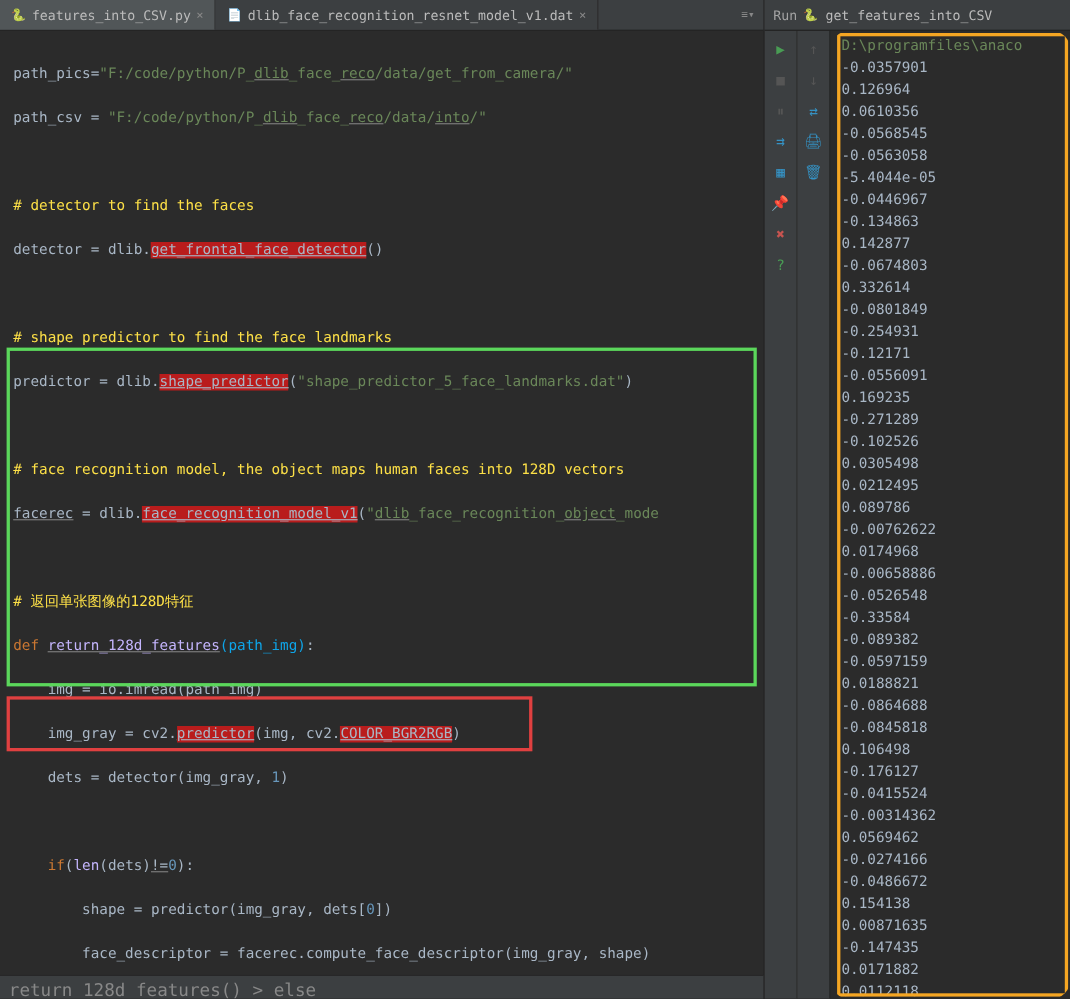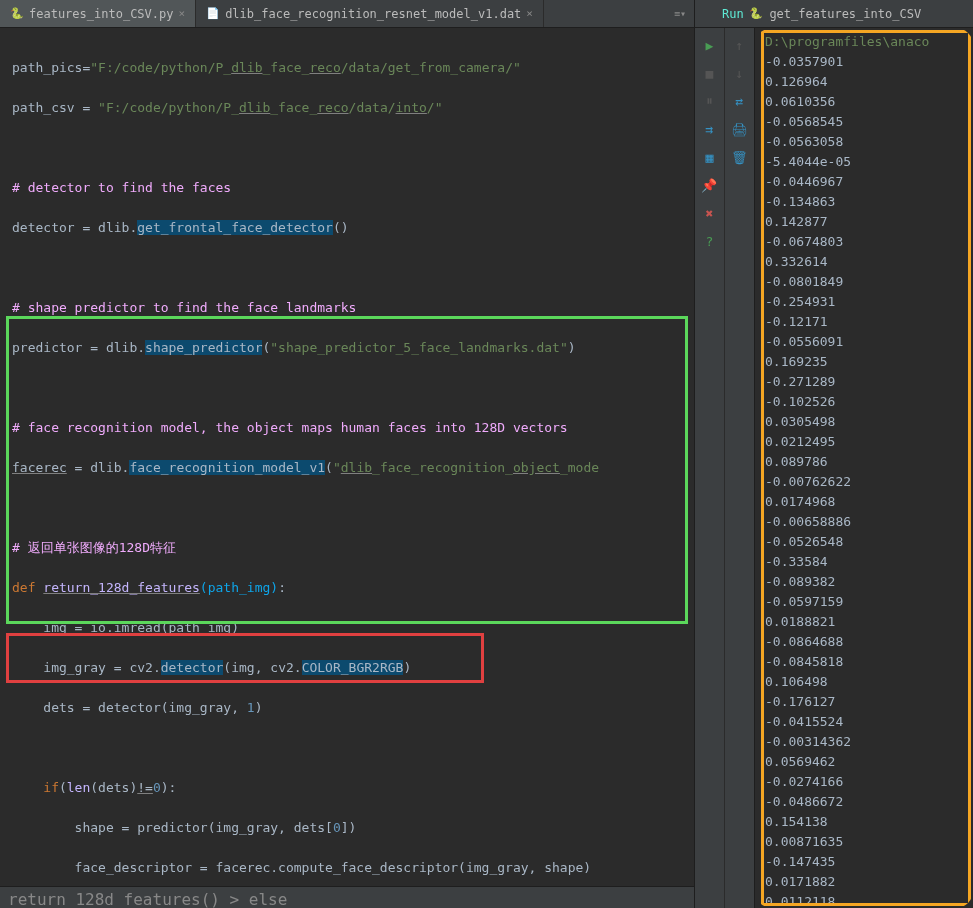--- a/index.html
+++ b/index.html
@@ -87,26 +87,26 @@
 }
 .box-red {
   border-color: #e04040;
   left: 6px;
   top: 605px;
   width: 478px;
   height: 50px;
 }
 .kw { color: #cc7832; margin-top: 12px; }
 .str { color: #6a8759; }
-.cmt { color: #f0abfc; }
+.cmt { color: #fde047; }
 .fn { color: #c4b5fd; }
 .num { color: #6897bb; }
 .prm { color: #0ea5e9; }
 .und { text-decoration: underline; text-decoration-color: #808080; }
-.hl { background: #0c4a6e; }
+.hl { background: #b91c1c; text-decoration: underline; }
 .breadcrumb {
   height: 22px;
   background: #3c3f41;
   color: #888;
   font-size: 16px;
   padding: 3px 8px;
   border-top: 1px solid #1e1e1e;
 }
 .run-header {
   height: 28px;
@@ -169,21 +169,21 @@
 }
 .output-text {
   padding: 4px 10px;
   line-height: 20px;
   color: #a9b7c6;
   white-space: pre;
   font-size: 13px;
 }
 .py-icon { color: #4b8bbe; font-size: 11px; }
 .file-icon { color: #9aa7b0; font-size: 11px; }
-.run-label { color: #5eead4; margin-left: 19px; }
+.run-label { color: #a3a3a3; }
 .play-icon { color: #499c54; }
 .stop-icon { color: #555; }
 .pause-icon { color: #555; }
 .x-icon { color: #c75450; }
 .q-icon { color: #499c54; }
 .arrow-icon { color: #555; }
 </style>
 </head>
 <body>
 
@@ -212,21 +212,21 @@
 <div> </div>
 <div class="cmt"># shape predictor to find the face landmarks</div>
 <div><span>predictor = dlib.</span><span class="hl">shape_predictor</span><span>(</span><span class="str">"shape_predictor_5_face_landmarks.dat"</span><span>)</span></div>
 <div> </div>
 <div class="cmt"># face recognition model, the object maps human faces into 128D vectors</div>
 <div><span class="und">facerec</span><span> = dlib.</span><span class="hl">face_recognition_model_v1</span><span>(</span><span class="str"><span>"</span><span class="und">dlib</span><span>_face_recognition_</span><span class="und">object</span><span>_mode</span></span></div>
 <div> </div>
 <div class="cmt"># 返回单张图像的128D特征</div>
 <div><span class="kw">def </span><span class="fn und">return_128d_features</span><span class="prm">(path_img)</span><span>:</span></div>
 <div><span>    img = io.imread(path_img)</span></div>
-<div><span>    img_gray = cv2.</span><span class="hl">detector</span><span>(img, cv2.</span><span class="hl">COLOR_BGR2RGB</span><span>)</span></div>
+<div><span>    img_gray = cv2.</span><span class="hl">predictor</span><span>(img, cv2.</span><span class="hl">COLOR_BGR2RGB</span><span>)</span></div>
 <div><span>    dets = detector(img_gray, </span><span class="num">1</span><span>)</span></div>
 <div> </div>
 <div><span class="kw">    if</span><span>(</span><span class="fn">len</span><span>(dets)</span><span class="und">!=</span><span class="num">0</span><span>)</span><span>:</span></div>
 <div><span>        shape = predictor(img_gray, dets[</span><span class="num">0</span><span>])</span></div>
 <div><span>        face_descriptor = facerec.compute_face_descriptor(img_gray, shape)</span></div>
 
 
 
 
 

